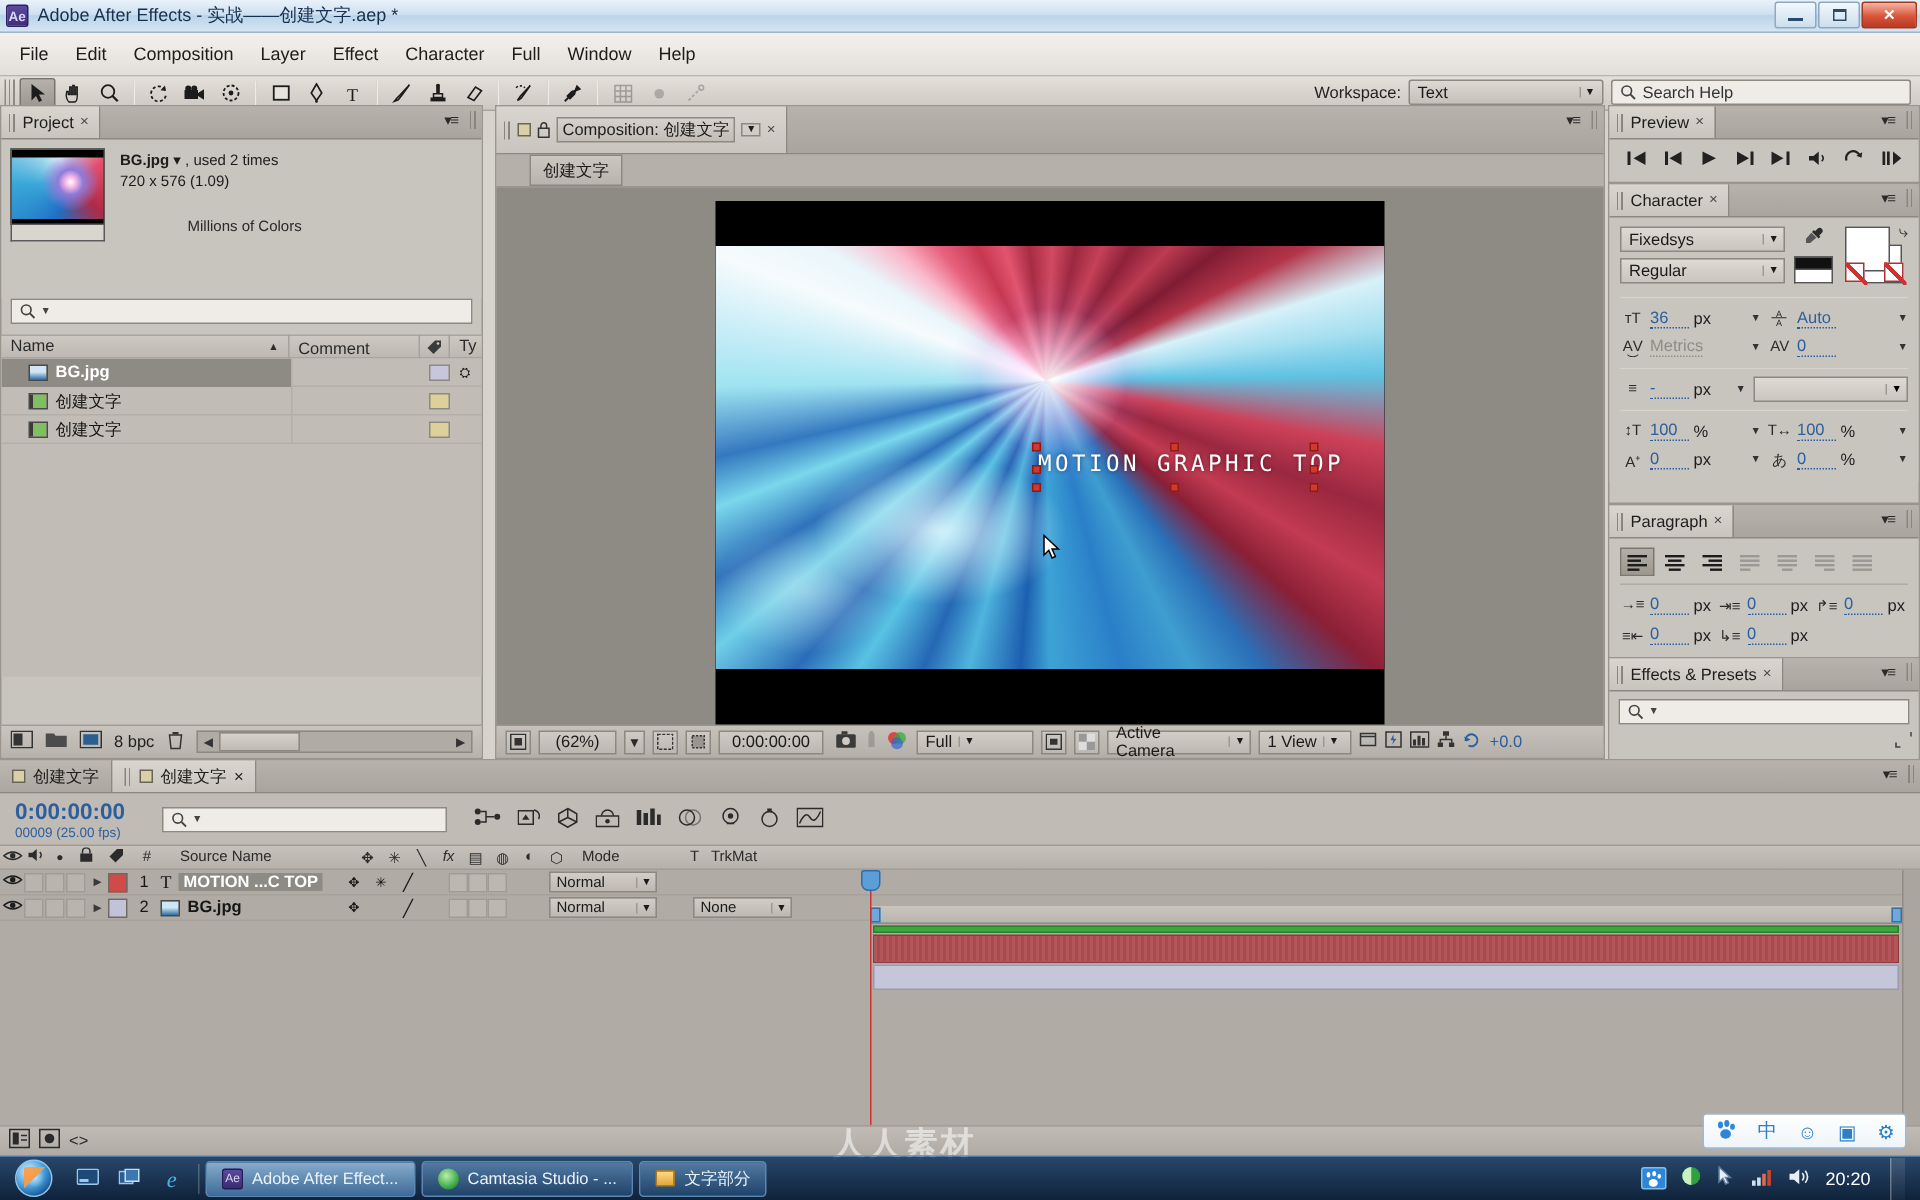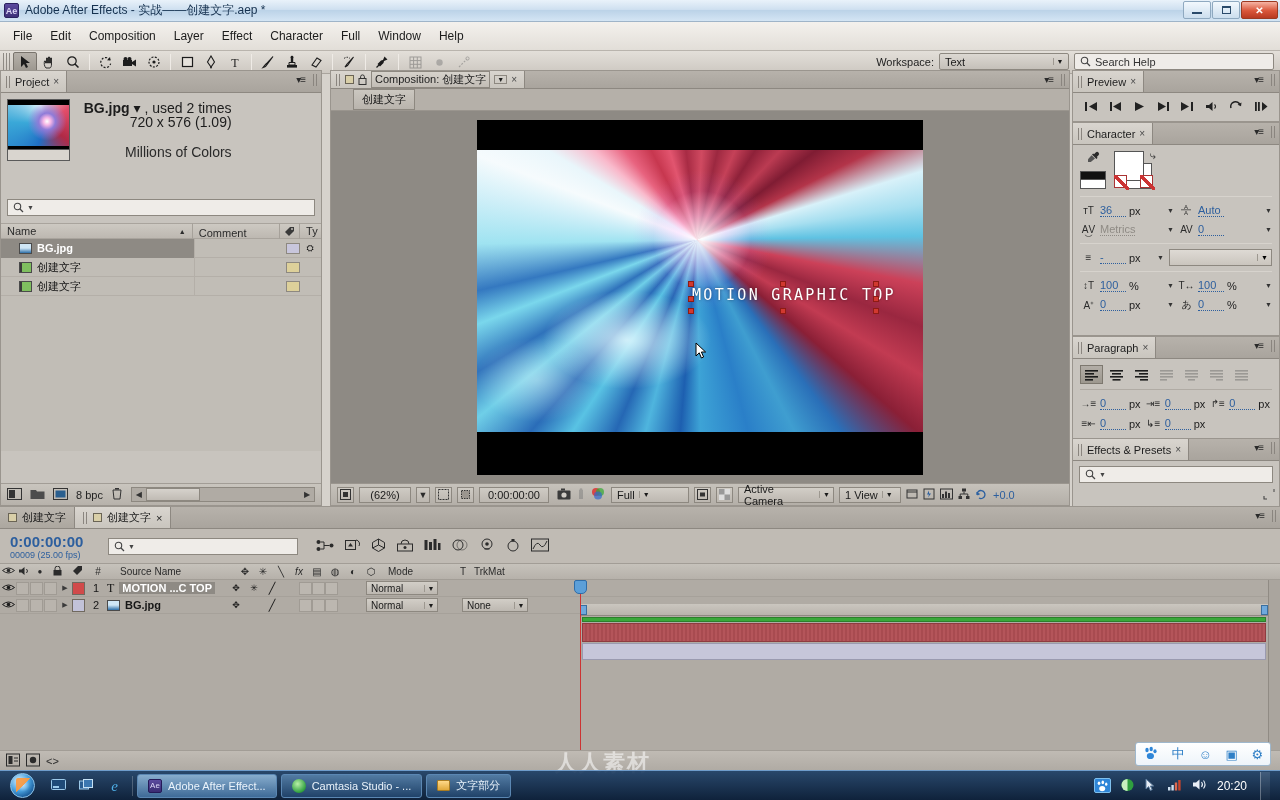--- a/index.html
+++ b/index.html
@@ -124,21 +124,21 @@
     width:63px; height:51px; border:1px solid #5a5a5a; position:relative; overflow:hidden;
     background:#000;
   }
   .thumb .art {
     position:absolute; left:0; top:5px; width:63px; height:41px;
     background:
       radial-gradient(circle at 62% 40%, #ffffff 0%, #f6b6e6 8%, #8f7bd8 18%, rgba(0,0,0,0) 42%),
       conic-gradient(from 200deg at 60% 45%, #1f6fc4, #3aa8d8, #e8f6fb, #e24d6a, #b02a46, #1f6fc4);
   }
   .thumb-strip { width:63px; height:11px; background:#d9d5cf; border:1px solid #5a5a5a; border-top:none;}
-  .proj-info { font-size:14px; color:#1c1c1c; line-height:14px; padding-top:2px;text-align:right;}
+  .proj-info { font-size:10px; color:#1c1c1c; line-height:14px; padding-top:2px;}
   .proj-info .ttl { font-weight:bold; }
   .proj-info .dim { color:#1c1c1c; }
   .proj-info .mil { margin-top:16px; color:#2a2a2a;padding-left:45px;}
   .psearch {
     margin:0 6px; height:17px; background:#efece8; border:1px solid #8d8880;
     display:flex; align-items:center; gap:3px; padding:0 5px; font-size:10px; color:#444;
   }
   .col-head {
     margin-top:7px; height:16px; display:flex; align-items:center;
     background:linear-gradient(180deg,#cdc9c2,#bdb8b1); border-top:1px solid #a9a49d;
@@ -162,21 +162,21 @@
     position:absolute; left:0; bottom:0; width:100%; height:22px;
     background:linear-gradient(180deg,#c9c5be,#b7b2ab); border-top:1px solid #a29d96;
     display:flex; align-items:center; gap:8px; padding:0 6px; font-size:11px; color:#222;
   }
   .hscroll { flex:1; height:15px; border:1px solid #8d8880; background:#b0aba4; display:flex; align-items:center;}
   .hscroll .arr { width:14px; text-align:center; font-size:8px; color:#333;}
   .hscroll .thumbh { width:54px; height:13px; background:linear-gradient(180deg,#d6d2cc,#c0bbb4); border:1px solid #8d8880;}
 
   
   #comp { left:330px; top:70px; width:740px; height:436px; background:#b5b0a9;}
-  .comp-tabrow { height:18px; display:flex; background:linear-gradient(180deg,#b3aea7,#a7a29b);
+  .comp-tabrow { height:32px; display:flex; background:linear-gradient(180deg,#b3aea7,#a7a29b);
     border-bottom:1px solid #8d8881; align-items:stretch;}
   .crumbrow { height:22px; display:flex; align-items:center; padding-left:22px;
     background:#b5b0a9; border-bottom:1px solid #9a958e;}
   .crumb { font-size:11px; color:#1a1a1a; padding:2px 8px;
     background:linear-gradient(180deg,#cbc7c0,#b9b4ad); border:1px solid #8d8880;}
   .canvas-area { position:relative; height:372px; background:#8e8a84;
     display:flex; align-items:center; justify-content:center;}
   .canvas { position:relative; width:446px; height:355px; background:#000; overflow:hidden;}
   .canvas .video {
     position:absolute; left:0; top:30px; width:446px; height:282px; overflow:hidden;
@@ -870,20 +870,34 @@
           <span>Character</span>
           <span class="x">×</span>
         </div>
         <div class="tabfill">
           <span class="pmenu">▾≡</span>
           <span class="pgrip-r"></span>
         </div>
       </div>
       <div class="char-body">
         <div style="display:flex; gap:6px;">
+          <div style="flex:1;">
+            <div class="char-row">
+              <div class="fontsel">
+                <span>Fixedsys</span>
+                <span class="ar">▼</span>
+              </div>
+            </div>
+            <div class="char-row">
+              <div class="fontsel">
+                <span>Regular</span>
+                <span class="ar">▼</span>
+              </div>
+            </div>
+          </div>
           <div style="display:flex; gap:4px; align-items:flex-start;">
             <div style="display:flex; flex-direction:column; align-items:center; gap:3px;">
               <span class="eyedrop">
                 <svg width="13" height="14" viewBox="0 0 13 14">
                     <path d="M11.5 1.5 A2 2 0 0 0 8.7 1.5 L7 3.2 L6.2 2.4 L5 3.6 L9.4 8 L10.6 6.8 L9.8 6 L11.5 4.3 A2 2 0 0 0 11.5 1.5 Z" fill="#2b2b2b"></path>
                     <path d="M4.6 4.2 L1 8.2 L1 11 L3.8 11 L8 7.4 Z" fill="#555"></path>
                   </svg>
               </span>
               <div class="bw-stack">
                 <div class="b"></div>

